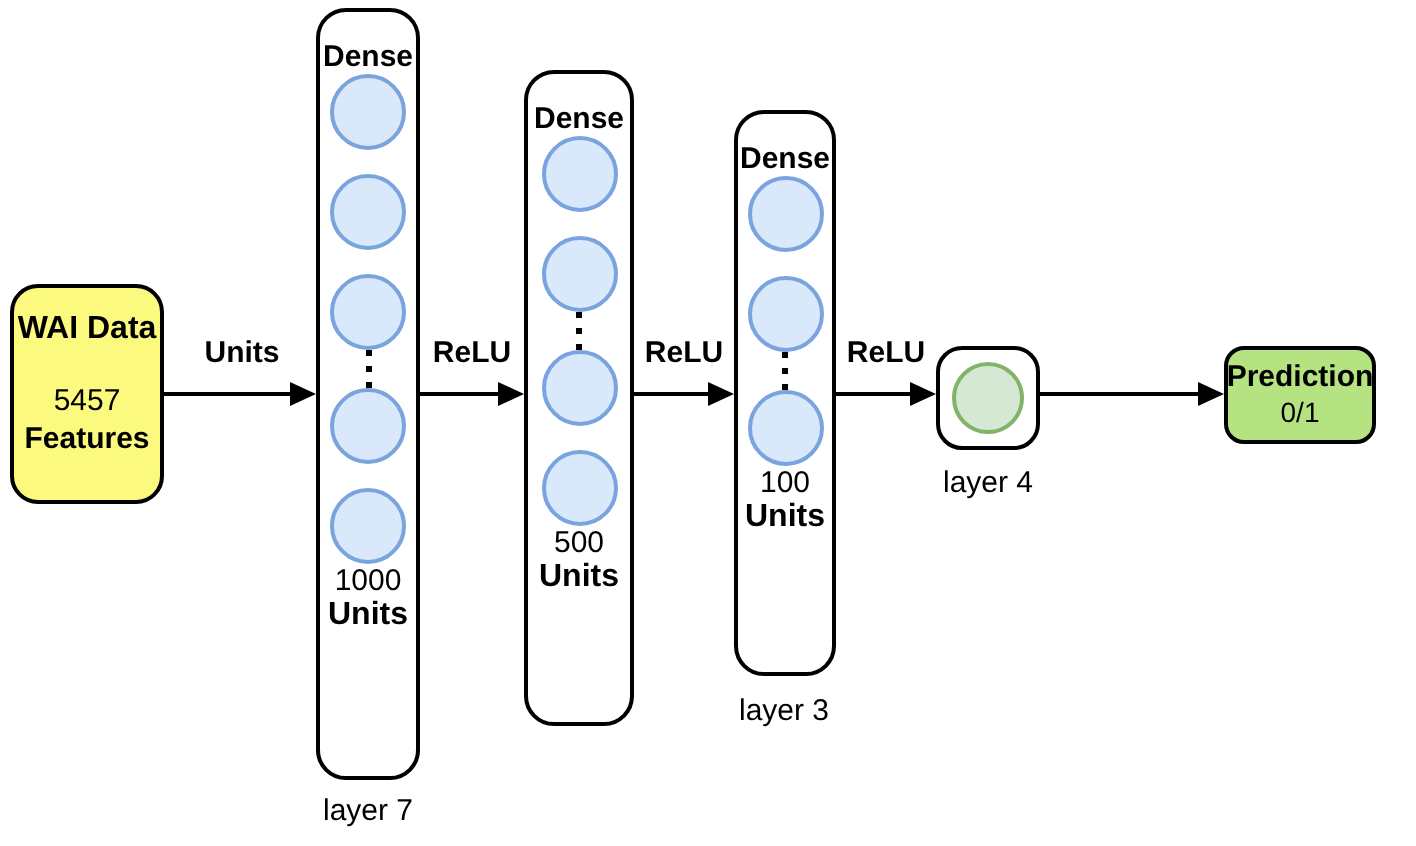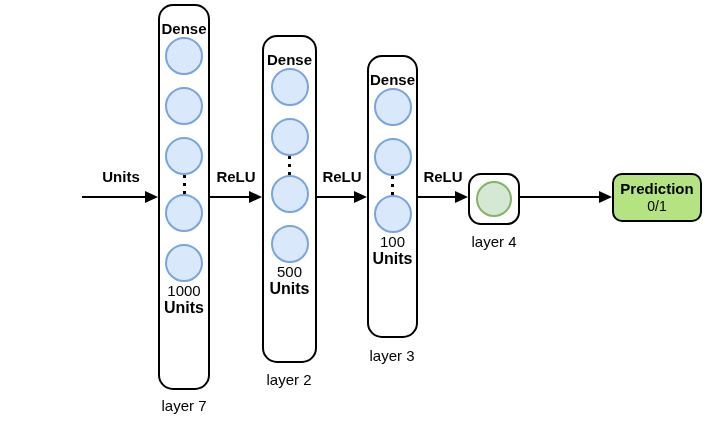--- a/index.html
+++ b/index.html
@@ -68,21 +68,21 @@
   }
   .neuron-green {
     width: 36px; height: 36px; border-radius: 50%;
     background: #D5E8D4;
     border: 2px solid #82B366;
     box-sizing: border-box;
   }
 
   
   .pred-box {
-    left: 612px; top: 173px; width: 90px; height: 49px;
+    left: 612px; top: 173px; width: 76px; height: 49px;
     background: #B5E381;
     border: 2px solid #000;
     border-radius: 10px;
     box-sizing: border-box;
     display: flex; flex-direction: column; align-items: center; justify-content: center;
     text-align: left; line-height: 1.2;
   }
   .pred-title { font-size: 15px; font-weight: 700; }
   .pred-value { font-size: 14px; }
 
@@ -112,20 +112,25 @@
   .fl2 { left: 196px; top: 168px; }
   .fl3 { left: 302px; top: 168px; }
   .fl4 { left: 403px; top: 168px; }
   .fl5 { left: 525px; top: 167px; }
 </style>
 </head>
 <body>
 
 <div id="canvas">
 
+  <div class="abs wai-box">
+    <div class="wai-title">WAI Data</div>
+    <div class="wai-value">5457</div>
+    <div class="wai-label">Features</div>
+  </div>
 
   <div class="abs flow-label fl1">Units</div>
   <div class="abs arrow-line a1-line"></div>
   <div class="abs arrow-head a1-head"></div>
 
   <div class="abs layer-box l1">
     <div class="layer-header">Dense</div>
     <div class="circle-group">
       <div class="neuron"></div>
     <div class="neuron"></div>
@@ -156,21 +161,20 @@
     <div class="dots"></div>
     <div class="circle-group">
       <div class="neuron"></div>
     <div class="neuron"></div>
       </div>
     <div class="units">
       <div class="units-value">500</div>
       <div class="units-label">Units</div>
     </div>
   </div>
-  <div class="abs caption cap2">layer 2</div>
 
   <div class="abs flow-label fl3">ReLU</div>
   <div class="abs arrow-line a3-line"></div>
   <div class="abs arrow-head a3-head"></div>
 
   <div class="abs layer-box l3">
     <div class="layer-header">Dense</div>
     <div class="circle-group">
       <div class="neuron"></div>
     <div class="neuron"></div>

